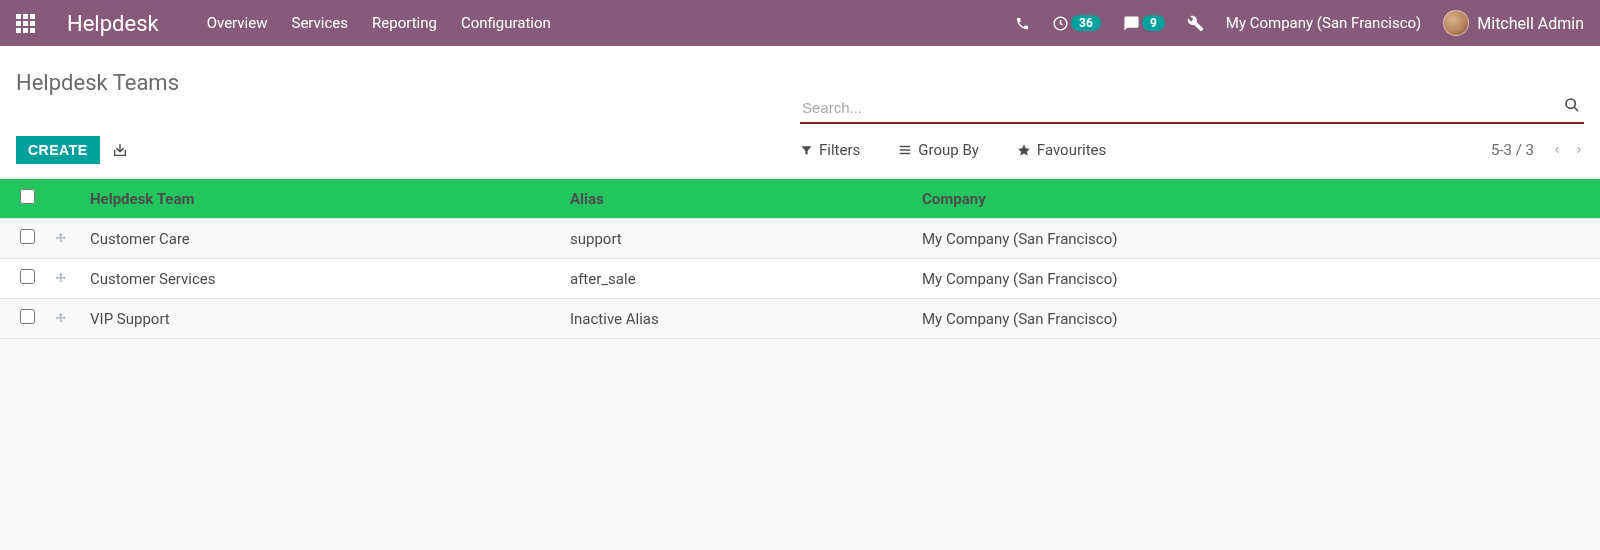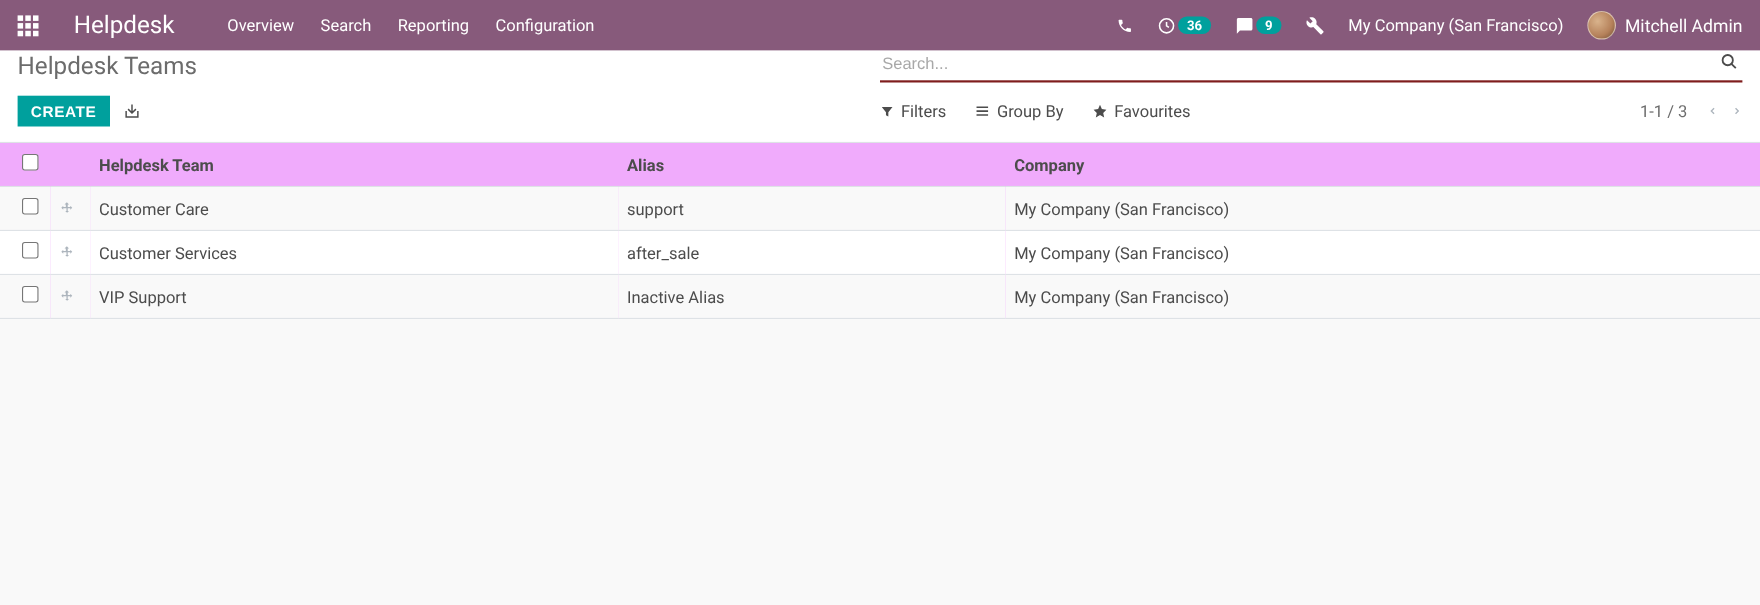--- a/index.html
+++ b/index.html
@@ -14,39 +14,39 @@
     .nav-link { color: #fff; font-size: 15px; cursor: pointer; }
     .navbar-right { margin-left: auto; display: flex; align-items: center; gap: 22px; }
     .nav-icon { color: #fff; cursor: pointer; display: flex; align-items: flex-start; }
     .badge { background: #00A09D; color: #fff; font-size: 12px; font-weight: 700; padding: 1px 8px; border-radius: 10px; margin-left: 2px; }
     .company-name { font-size: 15px; cursor: pointer; }
     .user-chip { display: flex; align-items: center; gap: 8px; cursor: pointer; }
     .avatar { width: 26px; height: 26px; border-radius: 50%; background: radial-gradient(circle at 35% 35%, #d9b38c 0%, #b5815a 60%, #6b4a2f 100%); border: 1px solid rgba(255,255,255,0.5); }
 
     
     .control-panel { background: #fff; border-bottom: 1px solid #dee2e6; }
-    .cp-row1 { display: flex; align-items: center; padding: 0 16px 4px 16px; }
+    .cp-row1 { display: flex; align-items: flex-start; padding: 24px 16px 4px 16px; flex-direction: column; }
     .breadcrumb { font-size: 22px; color: #6c6c6c; font-weight: 400; }
     .search-wrap { margin-left: auto; width: 50%; position: relative; }
     .search-input { width: 100%; border: none; border-bottom: 2px solid #7f1d1d; font-size: 15px; padding: 4px 28px 6px 2px; outline: none; color: #4c4c4c; background: transparent; }
     .search-input::placeholder { color: #a8a8a8; }
     .search-icon { position: absolute; right: 4px; top: 2px; font-size: 16px; color: #4c4c4c; cursor: pointer; }
 
     .cp-row2 { display: flex; align-items: center; padding: 8px 16px 14px 16px; }
     .btn-create { background: #00A09D; color: #fff; border: none; padding: 6px 12px; font-size: 14px; font-weight: 700; letter-spacing: 0.5px; cursor: pointer; }
     .btn-download { margin-left: 12px; cursor: pointer; color: #4c4c4c; font-size: 15px; }
-    .toolbar-right { margin-left: auto; display: flex; align-items: center; gap: 26px; color: #4c4c4c; font-size: 15px; width: 50%; }
+    .toolbar-right { margin-left: auto; display: flex; align-items: center; gap: 38px; color: #4c4c4c; font-size: 15px; width: 50%; }
     .tool-item { display: flex; align-items: center; gap: 6px; cursor: pointer; }
     .pager-wrap { margin-left: auto; display: flex; align-items: center; gap: 18px; }
     .pager-text { color: #6c6c6c; }
     .pager-arrows { display: flex; gap: 12px; }
     .pager-arrow { cursor: pointer; color: #adb5bd; font-size: 18px; }
 
     
-    .list-view { background: #f0abfc; }
+    .list-view { background: #22c55e; }
     table { width: 100%; border-collapse: collapse; }
     th, td { text-align: left; padding: 10px 8px; font-size: 15px; border-bottom: 1px solid #dee2e6; }
     th { font-weight: 700; color: #4c4c4c; }
     .col-checkbox { width: 46px; padding-left: 20px; }
     .col-handle { width: 36px; text-align: center; color: #adb5bd; }
     .col-team { width: 30%; }
     .col-alias { width: 22%; }
     input[type="checkbox"] { width: 15px; height: 15px; cursor: pointer; accent-color: #00A09D; border: 1px solid #adb5bd; }
     tbody tr { cursor: pointer; }
     tbody tr:nth-child(odd) { background: #f9f9f9; }
@@ -66,21 +66,21 @@
       <span></span>
       <span></span>
       <span></span>
       <span></span>
       <span></span>
       <span></span>
   </div>
   <div class="app-title">Helpdesk</div>
   <div class="nav-links">
     <span class="nav-link">Overview</span>
-    <span class="nav-link">Search</span>
+    <span class="nav-link">Services</span>
     <span class="nav-link">Reporting</span>
     <span class="nav-link">Configuration</span>
   </div>
   <div class="navbar-right">
     <div class="nav-icon">
       <svg width="15" height="15" viewBox="0 0 24 24" fill="#fff">
           <path d="M6.6 10.8c1.4 2.8 3.8 5.1 6.6 6.6l2.2-2.2c.3-.3.7-.4 1-.2 1.1.4 2.4.6 3.6.6.6 0 1 .4 1 1V20c0 .6-.4 1-1 1C10.6 21 3 13.4 3 4c0-.6.4-1 1-1h3.5c.6 0 1 .4 1 1 0 1.2.2 2.5.6 3.6.1.3 0 .8-.2 1l-2.3 2.2z"></path>
         </svg>
     </div>
     <div class="nav-icon">
@@ -144,21 +144,21 @@
           </svg>
         <span>Group By</span>
       </div>
       <div class="tool-item">
         <svg width="14" height="14" viewBox="0 0 24 24" fill="#4c4c4c">
             <path d="M12 2l2.9 6.9L22 10l-5 4.9 1.5 7.1L12 18l-6.5 4 1.5-7.1L2 10l7.1-1.1L12 2z"></path>
           </svg>
         <span>Favourites</span>
       </div>
       <div class="pager-wrap">
-        <span class="pager-text">1-1 / 3</span>
+        <span class="pager-text">5-3 / 3</span>
         <div class="pager-arrows">
           <span class="pager-arrow">
             <svg width="10" height="16" viewBox="0 0 24 24" fill="none" stroke="#adb5bd" stroke-width="3">
                 <polyline points="15 18 9 12 15 6"></polyline>
               </svg>
           </span>
           <span class="pager-arrow">
             <svg width="10" height="16" viewBox="0 0 24 24" fill="none" stroke="#adb5bd" stroke-width="3">
                 <polyline points="9 18 15 12 9 6"></polyline>
               </svg>

